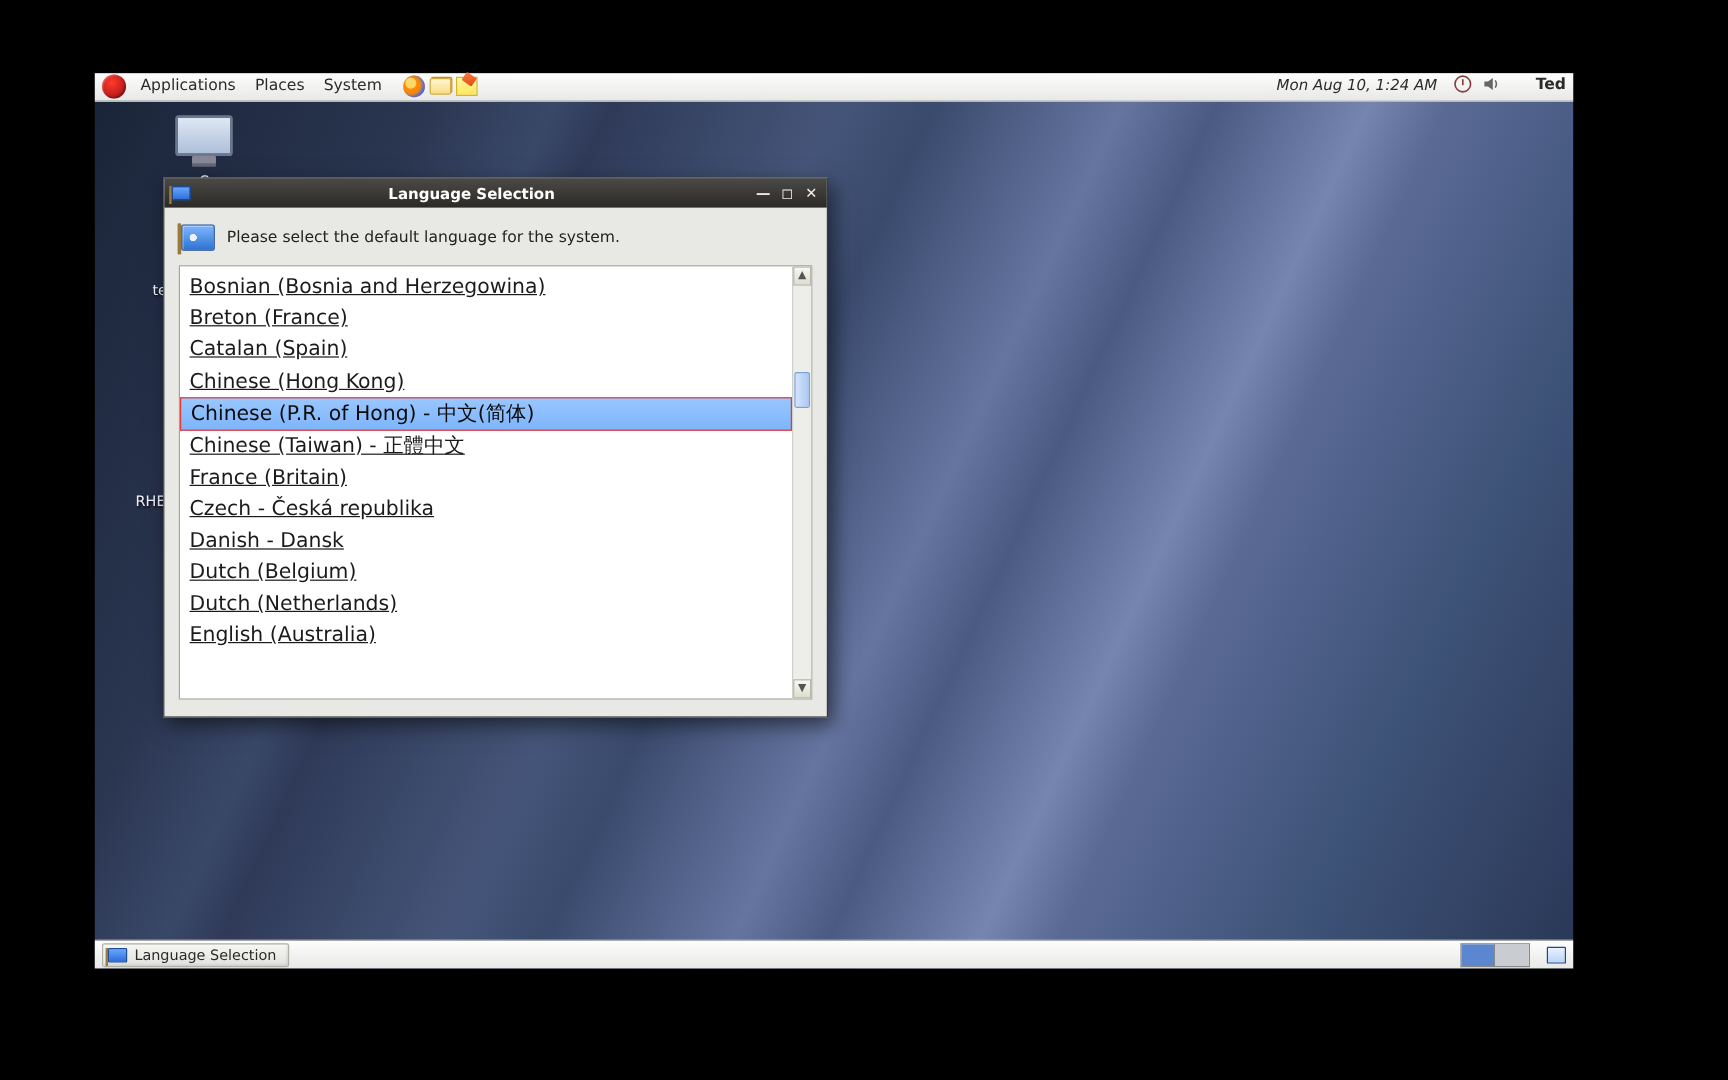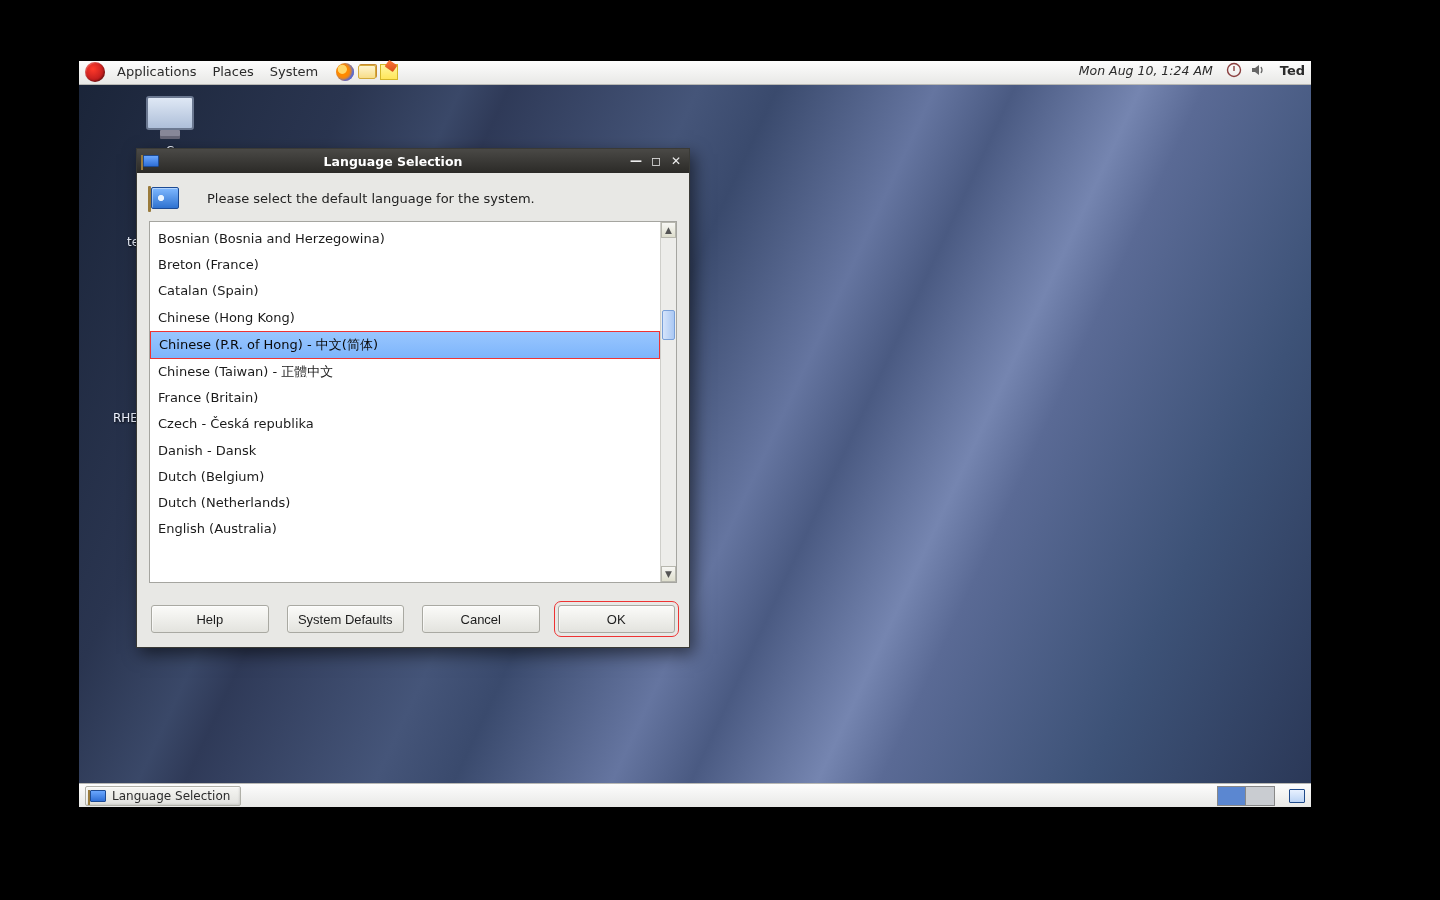--- a/index.html
+++ b/index.html
@@ -79,21 +79,21 @@
       position: relative;
     }
     .note-icon::after{
       content:""; position:absolute; right:1px; top:-3px; width:10px; height:8px;
       background: linear-gradient(135deg,#ff7a3c,#d94e17);
       transform: rotate(35deg);
       border-radius: 1px;
     }
     .clock-text { font-size: 12.5px; margin-right: 6px; font-style: italic;}
     .tray-icon { width: 18px; height: 18px; display:inline-flex; align-items:center; justify-content:center; color:#555; }
-    .user-name { font-weight: bold; margin-left: 7px; }
+    .user-name { font-weight: bold; margin-left: 22px; }
 
     
     .bottom-panel {
       position: absolute;
       bottom: 0; left: 0; right: 0;
       height: 24px;
       background: linear-gradient(#fdfdfd,#e8e8e6);
       border-top: 1px solid #b8b8b4;
       display: flex;
       align-items: center;
@@ -184,21 +184,21 @@
     }
     .dlg-titlebar .title-text { flex: 1; text-align: center; }
     .dlg-title-icon { width:16px; height:12px; margin-left:2px; }
     .win-btns { display:flex; gap:2px; }
     .win-btn {
       width: 18px; height: 16px; border-radius:2px;
       display:inline-flex; align-items:center; justify-content:center;
       color:#eee; font-size:12px; line-height:1;
     }
     .dlg-body { padding: 10px 12px 14px; }
-    .dlg-header-row { display:flex; align-items:center; gap:28px; padding: 4px 2px 12px; }
+    .dlg-header-row { display:flex; align-items:center; gap:10px; padding: 4px 2px 12px; }
     .flag-big {
       width: 28px; height: 22px;
       background: linear-gradient(#7fb8ff,#2f72d0);
       border: 1px solid #1d4b94;
       border-radius: 2px;
       position: relative;
       box-shadow: 1px 1px 0 rgba(255,255,255,.4) inset;
     }
     .flag-big::before{ content:""; position:absolute; left:-4px; top:-2px; width:3px; height:26px; background:#9a7b3c; border-radius:1px;}
     .flag-big::after{ content:""; position:absolute; left:4px; top:5px; width:10px; height:10px; border-radius:5px; background: radial-gradient(circle,#eaf4ff 0 40%, transparent 45%);}
@@ -211,24 +211,25 @@
       height: 362px;
     }
     .listbox {
       flex: 1;
       overflow: hidden;
       padding: 4px 0;
     }
     .list-item {
       padding: 2px 8px;
       color: #1b1b1b;
-      font-size: 13px;
+      font-size: 17px;
       line-height: 22.2px;
       white-space: nowrap;
       cursor: default;
+      text-decoration: underline;
     }
     .list-item.selected {
       background: linear-gradient(#9ac7ff, #7cb4fb);
       color: #0a0a0a;
       outline: 1px solid #e33; 
       outline-offset: -1px;
     }
     .list-item.selected span{
       display:inline-block;
       border:1px solid rgba(227,51,51,.0);
@@ -357,26 +358,20 @@
             </div>
           <div class="list-scrollbar">
             <div class="sb-btn" style="position:absolute;top:0;left:0;right:0">▲</div>
             <div class="sb-track">
               <div class="sb-thumb" id="sb-thumb" style="top: 22%; height: 9%;"></div>
             </div>
             <div class="sb-btn" style="position:absolute;bottom:0;left:0;right:0">▼</div>
           </div>
         </div>
 
-        <div class="dlg-buttons">
-          <button class="btn">Help</button>
-          <button class="btn">System Defaults</button>
-          <button class="btn">Cancel</button>
-          <button class="btn highlighted">OK</button>
-        </div>
       </div>
     </div>
 
     <div class="bottom-panel">
       <div class="taskbar-btn">
         <div class="flag-mini"></div>
         <span>Language Selection</span>
       </div>
       <div class="ws-switcher">
         <div class="ws-cell active"></div>

